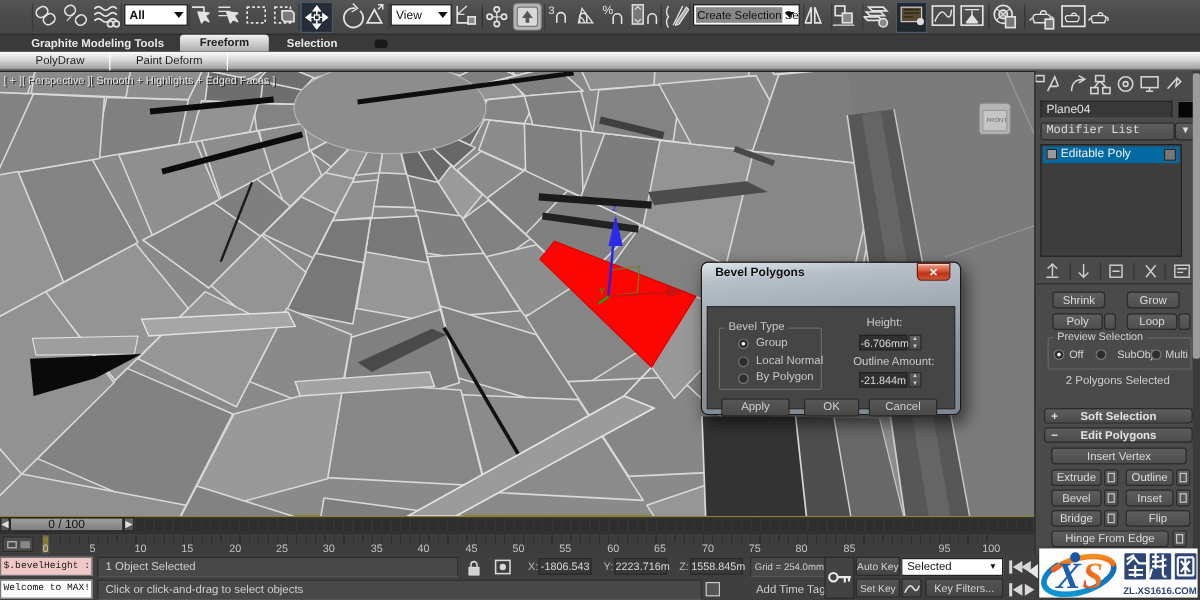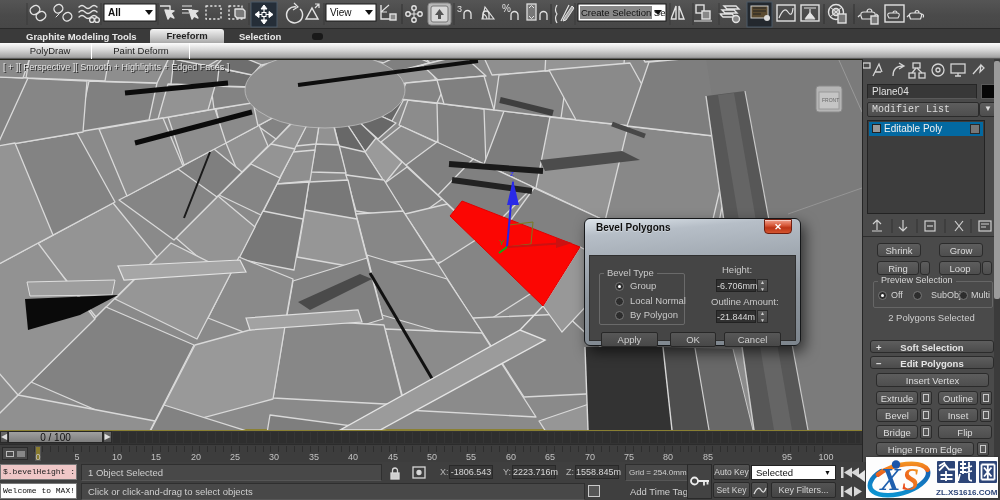--- a/index.html
+++ b/index.html
@@ -487,21 +487,21 @@
           <line x1="25" y1="2" x2="25" y2="16"></line>
           <line x1="50" y1="2" x2="50" y2="16"></line>
           <line x1="78" y1="2" x2="78" y2="16"></line>
           <line x1="104" y1="2" x2="104" y2="16"></line>
         </g>
   </svg>
   <div style="position:absolute; left:0; top:177px; width:137px; height:1px; background:#2e2e2e;"></div>
 
   <div class="btn" style="left:14px; top:184px; width:44px; height:14px; line-height:13px;">Shrink</div>
   <div class="btn" style="left:76px; top:184px; width:44px; height:14px; line-height:13px;">Grow</div>
-  <div class="btn" style="left:14px; top:202px; width:42px; height:14px; line-height:13px;">Ring</div>
+  <div class="btn" style="left:14px; top:202px; width:42px; height:14px; line-height:13px;">Poly</div>
   <div class="btn" style="left:57px; top:202px; width:10px; height:14px;"></div>
   <div class="btn" style="left:76px; top:202px; width:42px; height:14px; line-height:13px;">Loop</div>
   <div class="btn" style="left:119px; top:202px; width:10px; height:14px;"></div>
 
   <div style="position:absolute; left:10px; top:222px; width:120px; height:27px; border:1px solid #666; border-radius:2px;"></div>
   <div style="position:absolute; left:15px; top:216px; background:#4a4a4a; padding:0 3px; font-size:9px; color:#d5d5d5;">Preview Selection</div>
   <div class="radio on" style="left:15px; top:232px;"></div>
       <div class="rlab" style="left:28px; top:231px;">Off</div>
   <div class="radio" style="left:50px; top:232px;"></div>
       <div class="rlab" style="left:68px; top:231px;">SubObj</div>

